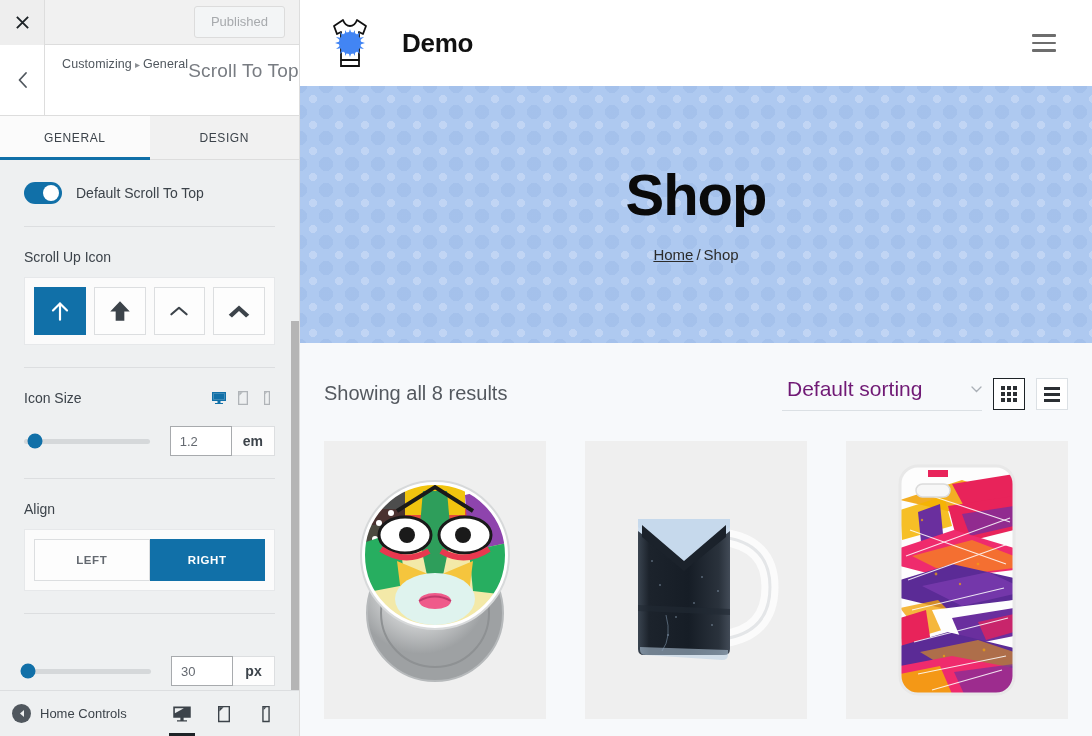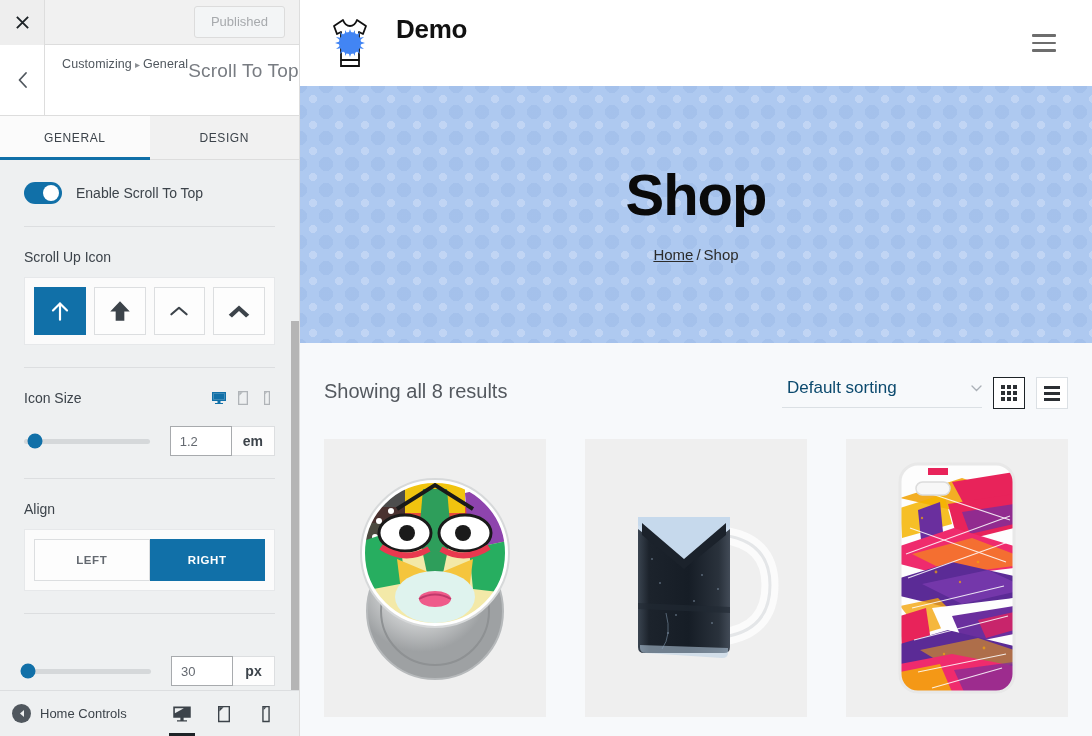--- a/index.html
+++ b/index.html
@@ -170,21 +170,21 @@
     background: #b5b5b5; border-radius: 0;
   }
 
   
   #preview { flex: 1; height: 736px; background: #fff; overflow: hidden; position: relative; }
 
   .site-header {
     height: 86px; background: #fff; display: flex; align-items: center;
     padding: 0 36px 0 24px; position: relative;
   }
-  .brand { display: flex; align-items: flex-start; gap: 20px; }
+  .brand { display: flex; align-items: center; gap: 26px; }
   .brand-logo { width: 52px; height: 58px; position: relative; }
   .brand-name { font-size: 26px; font-weight: 700; color: #111; letter-spacing: -.3px; }
   .hamburger { margin-left: auto; width: 24px; display: flex; flex-direction: column; gap: 5px; cursor: pointer; }
   .hamburger i { display: block; height: 2.5px; background: #6d6d6d; border-radius: 1px; }
 
   .hero {
     height: 257px; position: relative; overflow: hidden;
     background-color: #aec9f0;
     display: flex; flex-direction: column; align-items: center; justify-content: center;
   }
@@ -205,21 +205,21 @@
   .breadcrumb a { color: #2b2b2b; text-decoration: underline; }
   .breadcrumb .bsep { margin: 0 3px; }
 
   .shop-main { background: #f7f9fb; min-height: 393px; padding: 34px 24px 0 24px; }
   .shop-bar { display: flex; align-items: flex-end; justify-content: space-between; }
   .result-count { font-size: 20px; color: #54595f; padding-bottom: 6px; }
   .shop-right { display: flex; align-items: center; gap: 11px; }
   .sorting {
     width: 200px; border-bottom: 1px solid #dbe0e4; padding: 0 0 9px 5px;
     display: flex; align-items: center; justify-content: space-between;
-    font-size: 17px; color: #0c4a6e; cursor: pointer;
+    font-size: 21px; color: #701a75; cursor: pointer;
   }
   .sorting .chev { width: 11px; height: 7px; }
   .view-btn {
     width: 32px; height: 32px; border: 1px solid #dbe0e4; background: #fff;
     display: flex; align-items: center; justify-content: center; cursor: pointer;
   }
   .view-btn.active { border-color: #1d2327; }
   .grid-dots { display: grid; grid-template-columns: repeat(3, 4px); gap: 2px; }
   .grid-dots i { width: 4px; height: 4px; background: #2b2f33; display: block; }
   .list-lines { display: flex; flex-direction: column; gap: 3px; }
@@ -269,21 +269,21 @@
     </div>
 
     <div class="cz-body">
       <div class="cz-scroll">
 
         <div class="ctl">
           <div class="toggle-row">
             <div class="switch">
               <span class="knob"></span>
             </div>
-            <span class="toggle-label">Enable Scroll To Top</span>
+            <span class="toggle-label">Default Scroll To Top</span>
           </div>
           <div class="ctl-divider"></div>
         </div>
 
         <div class="ctl">
           <span class="ctl-label">Scroll Up Icon</span>
           <div class="icon-picker">
             <div class="icon-opt selected">
               <svg viewBox="0 0 24 24">
                 <path class="st" d="M12 20 L12 5 M5.5 11.5 L12 5 L18.5 11.5" stroke-linecap="round" stroke-linejoin="round"></path>

